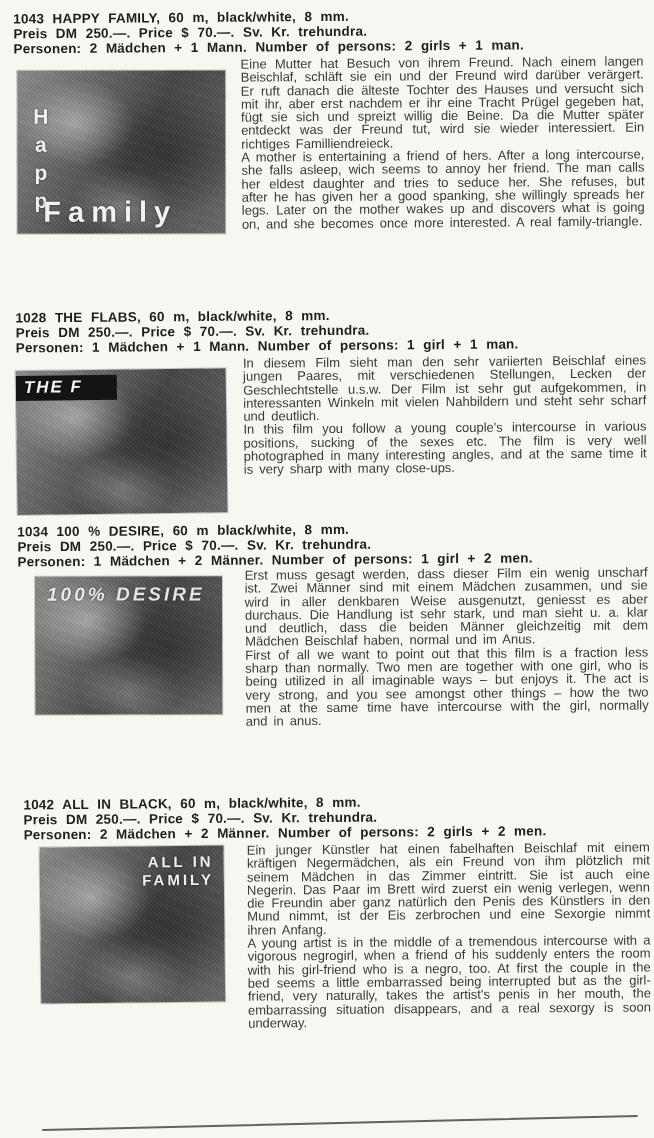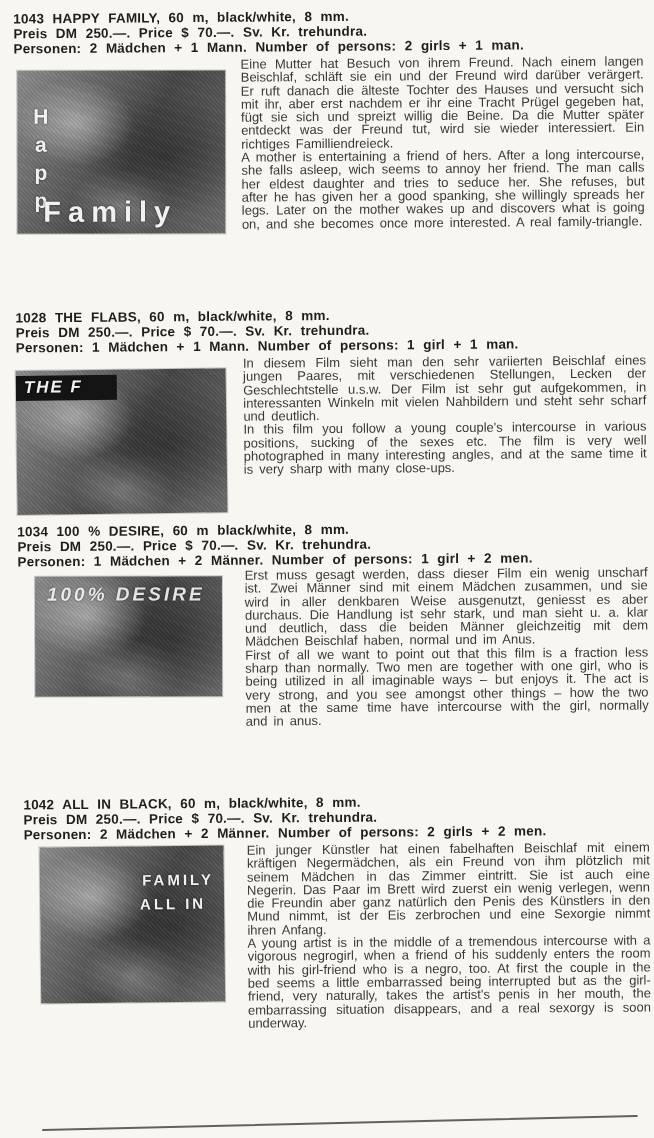--- a/index.html
+++ b/index.html
@@ -38,33 +38,33 @@
       radial-gradient(85px 60px at 50% 82%, rgba(215,215,215,.38), rgba(0,0,0,0) 60%),
       linear-gradient(118deg,#8f8f8f 0%,#474747 55%,#6c6c6c 100%);
     box-shadow:0 0 0 1px rgba(0,0,0,.18);
   }
   .photo::after{
     content:"";position:absolute;inset:0;
     background:repeating-linear-gradient(47deg, rgba(255,255,255,.05) 0 1px, rgba(0,0,0,.07) 1px 3px);
   }
   .photo1{left:21px;top:69px;width:208px;height:163px;transform:rotate(.4deg);}
   .photo2{left:18px;top:368px;width:210px;height:144px;transform:rotate(-.3deg);}
-  .photo3{left:35px;top:575px;width:187px;height:120px;transform:rotate(.3deg);}
+  .photo3{left:35px;top:575px;width:187px;height:138px;transform:rotate(.3deg);}
   .photo4{left:38px;top:845px;width:184px;height:156px;transform:rotate(-.2deg);}
 
   
   .ov{position:absolute;z-index:2;color:#f1f1f1;font-weight:bold;
       text-shadow:0 0 2px rgba(0,0,0,.65);}
   .ov-vert{left:11px;top:34px;writing-mode:vertical-rl;text-orientation:upright;
            font-size:21px;letter-spacing:5px;}
   .ov-bottom{left:26px;bottom:5px;font-size:29px;letter-spacing:7px;text-align:center;}
   .ov-band{left:0;top:5px;background:#141414;padding:2px 34px 3px 8px;
            font-size:17px;font-style:italic;letter-spacing:2px;}
   .ov-top3{left:12px;top:7px;font-size:19px;font-style:italic;letter-spacing:3px;opacity:.92;}
-  .ov-l1{right:18px;top:7px;font-size:15px;letter-spacing:3px;margin-top:42px;}
+  .ov-l1{right:10px;top:7px;font-size:15px;letter-spacing:3px;}
   .ov-l2{right:10px;top:25px;font-size:15px;letter-spacing:3px;}
 
   
   .edge-line{position:absolute;left:38px;top:1122px;width:596px;height:2px;
              background:#3c3c3c;opacity:.8;border-radius:1px;transform:rotate(-0.9deg);}
 </style>
 </head>
 <body>
 
 <div id="page">

